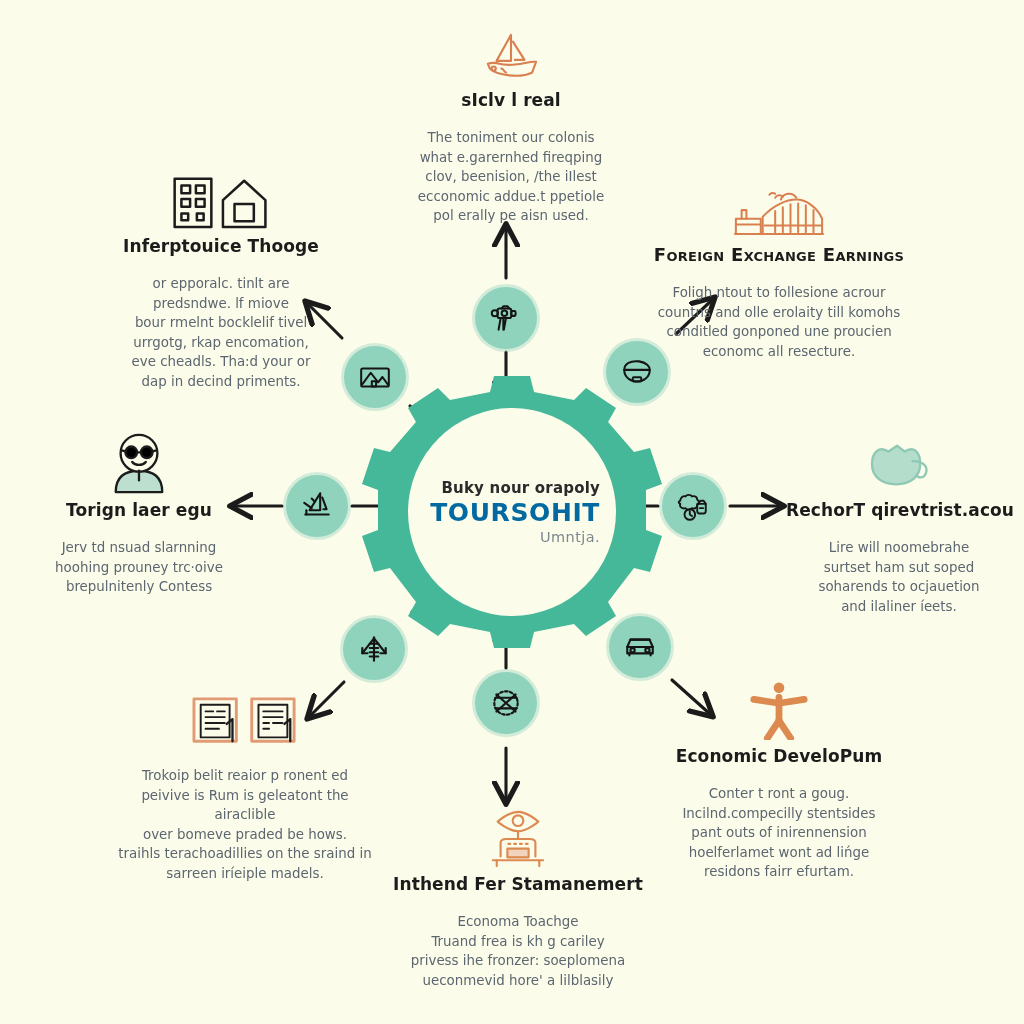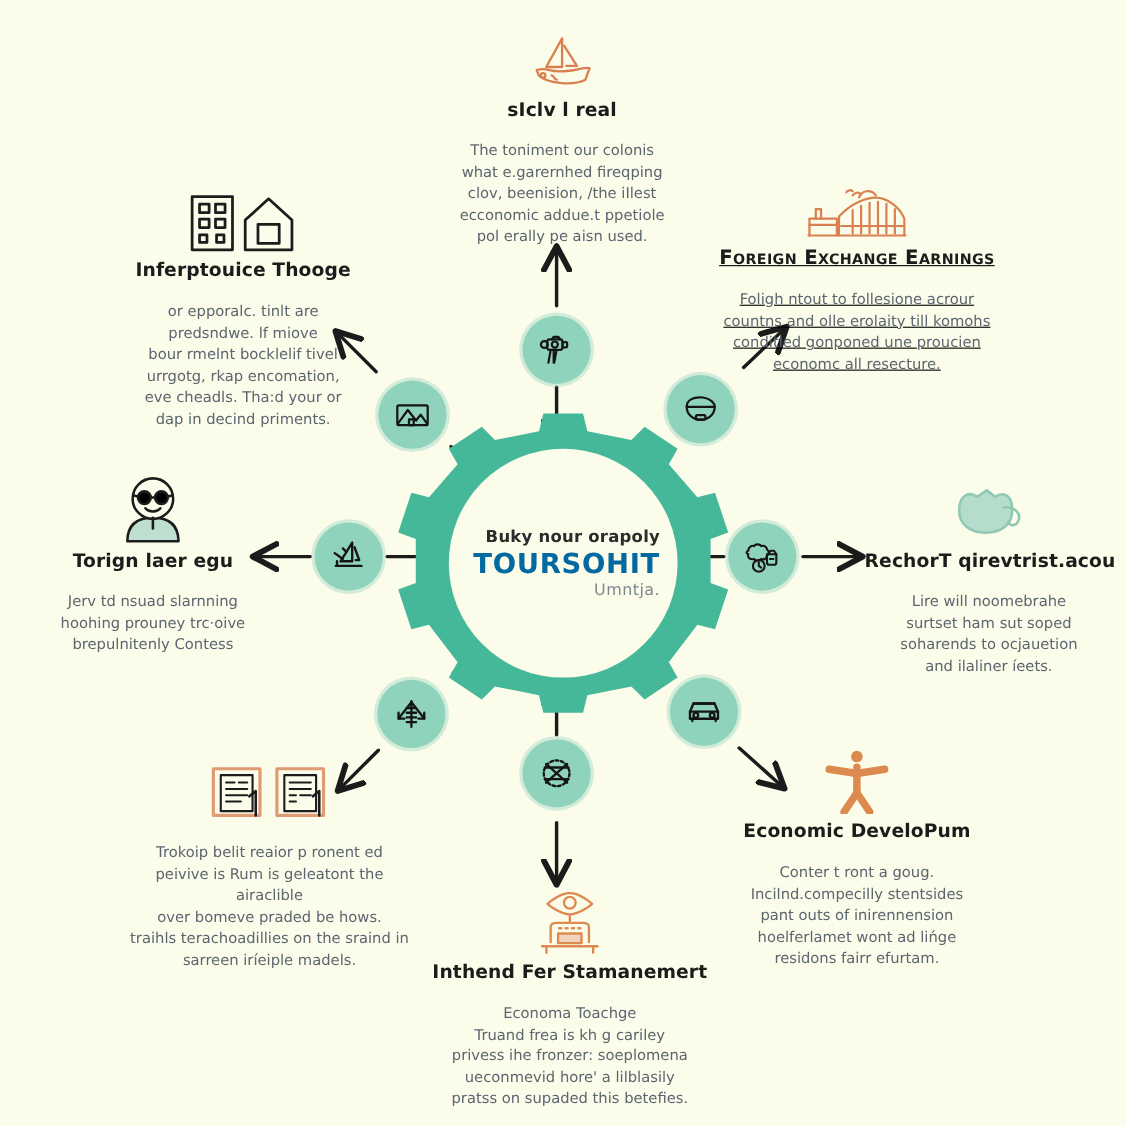--- a/index.html
+++ b/index.html
@@ -32,21 +32,21 @@
   .blk-body{
     font-size:13.4px;
     line-height:1.46;
     color:#5c6670;
     margin-top:18px;
   }
   .blk-body span{display:block;}
 
   
   #b-top      {left:382px; top:22px;  width:258px;}
-  #b-topright {left:645px; top:156px; width:268px;text-decoration:underline;}
+  #b-topright {left:645px; top:176px; width:268px;}
   #b-topleft  {left:112px; top:168px; width:218px;}
   #b-left     {left:28px;  top:432px; width:222px;}
   #b-right    {left:786px; top:432px; width:226px;}
   #b-botleft  {left:118px; top:686px; width:254px;}
   #b-botright {left:666px; top:678px; width:226px;}
   #b-bottom   {left:392px; top:806px; width:252px;}
 
   
   #hub{
     position:absolute;left:382px;top:382px;width:260px;height:260px;
@@ -391,17 +391,16 @@
         <path d="M14 52 h52"></path>
         <path d="M18 52 v6 M62 52 v6"></path>
       </svg>
     </div>
     <div class="blk-title">Inthend Fer Stamanemert</div>
     <div class="blk-body">
       <span>Economa Toachge</span>
       <span>Truand frea is kh g cariley</span>
       <span>privess ihe fronzer: soeplomena</span>
       <span>ueconmevid hore' a lilblasily</span>
-      <span>pratss on supaded this betefies.</span>
     </div>
   </div>
 
 </div>
 
 </body></html>

